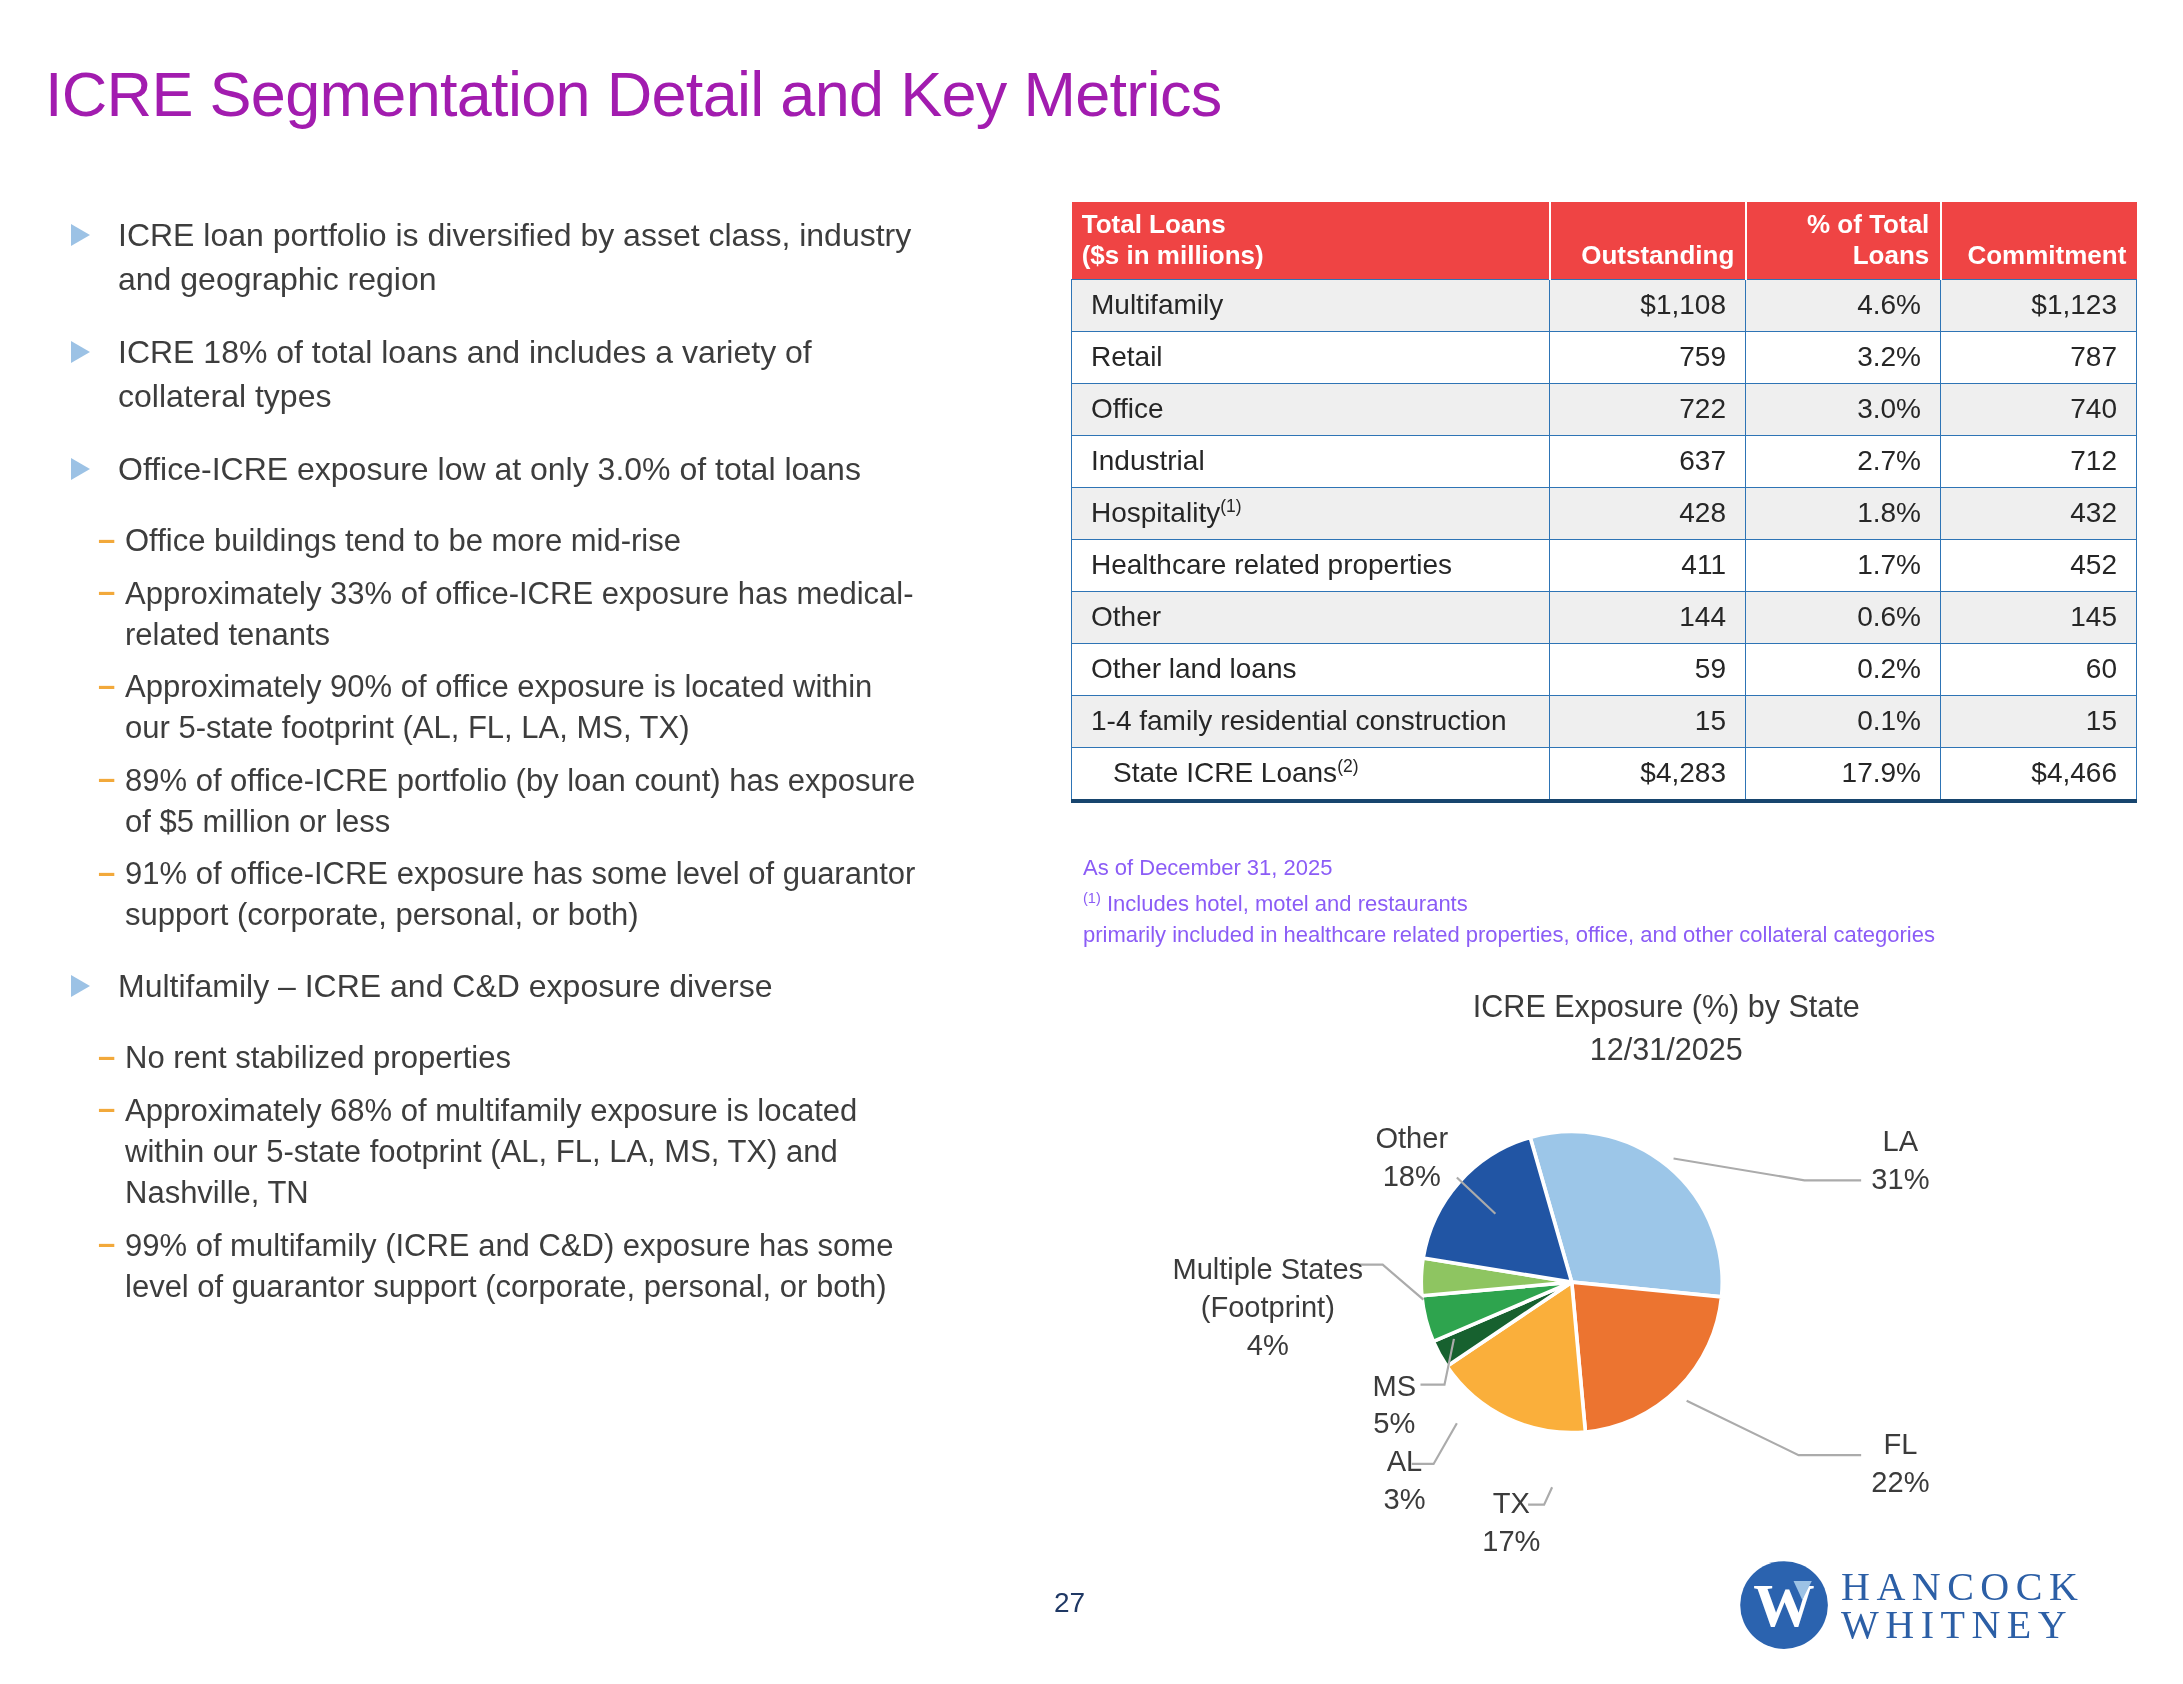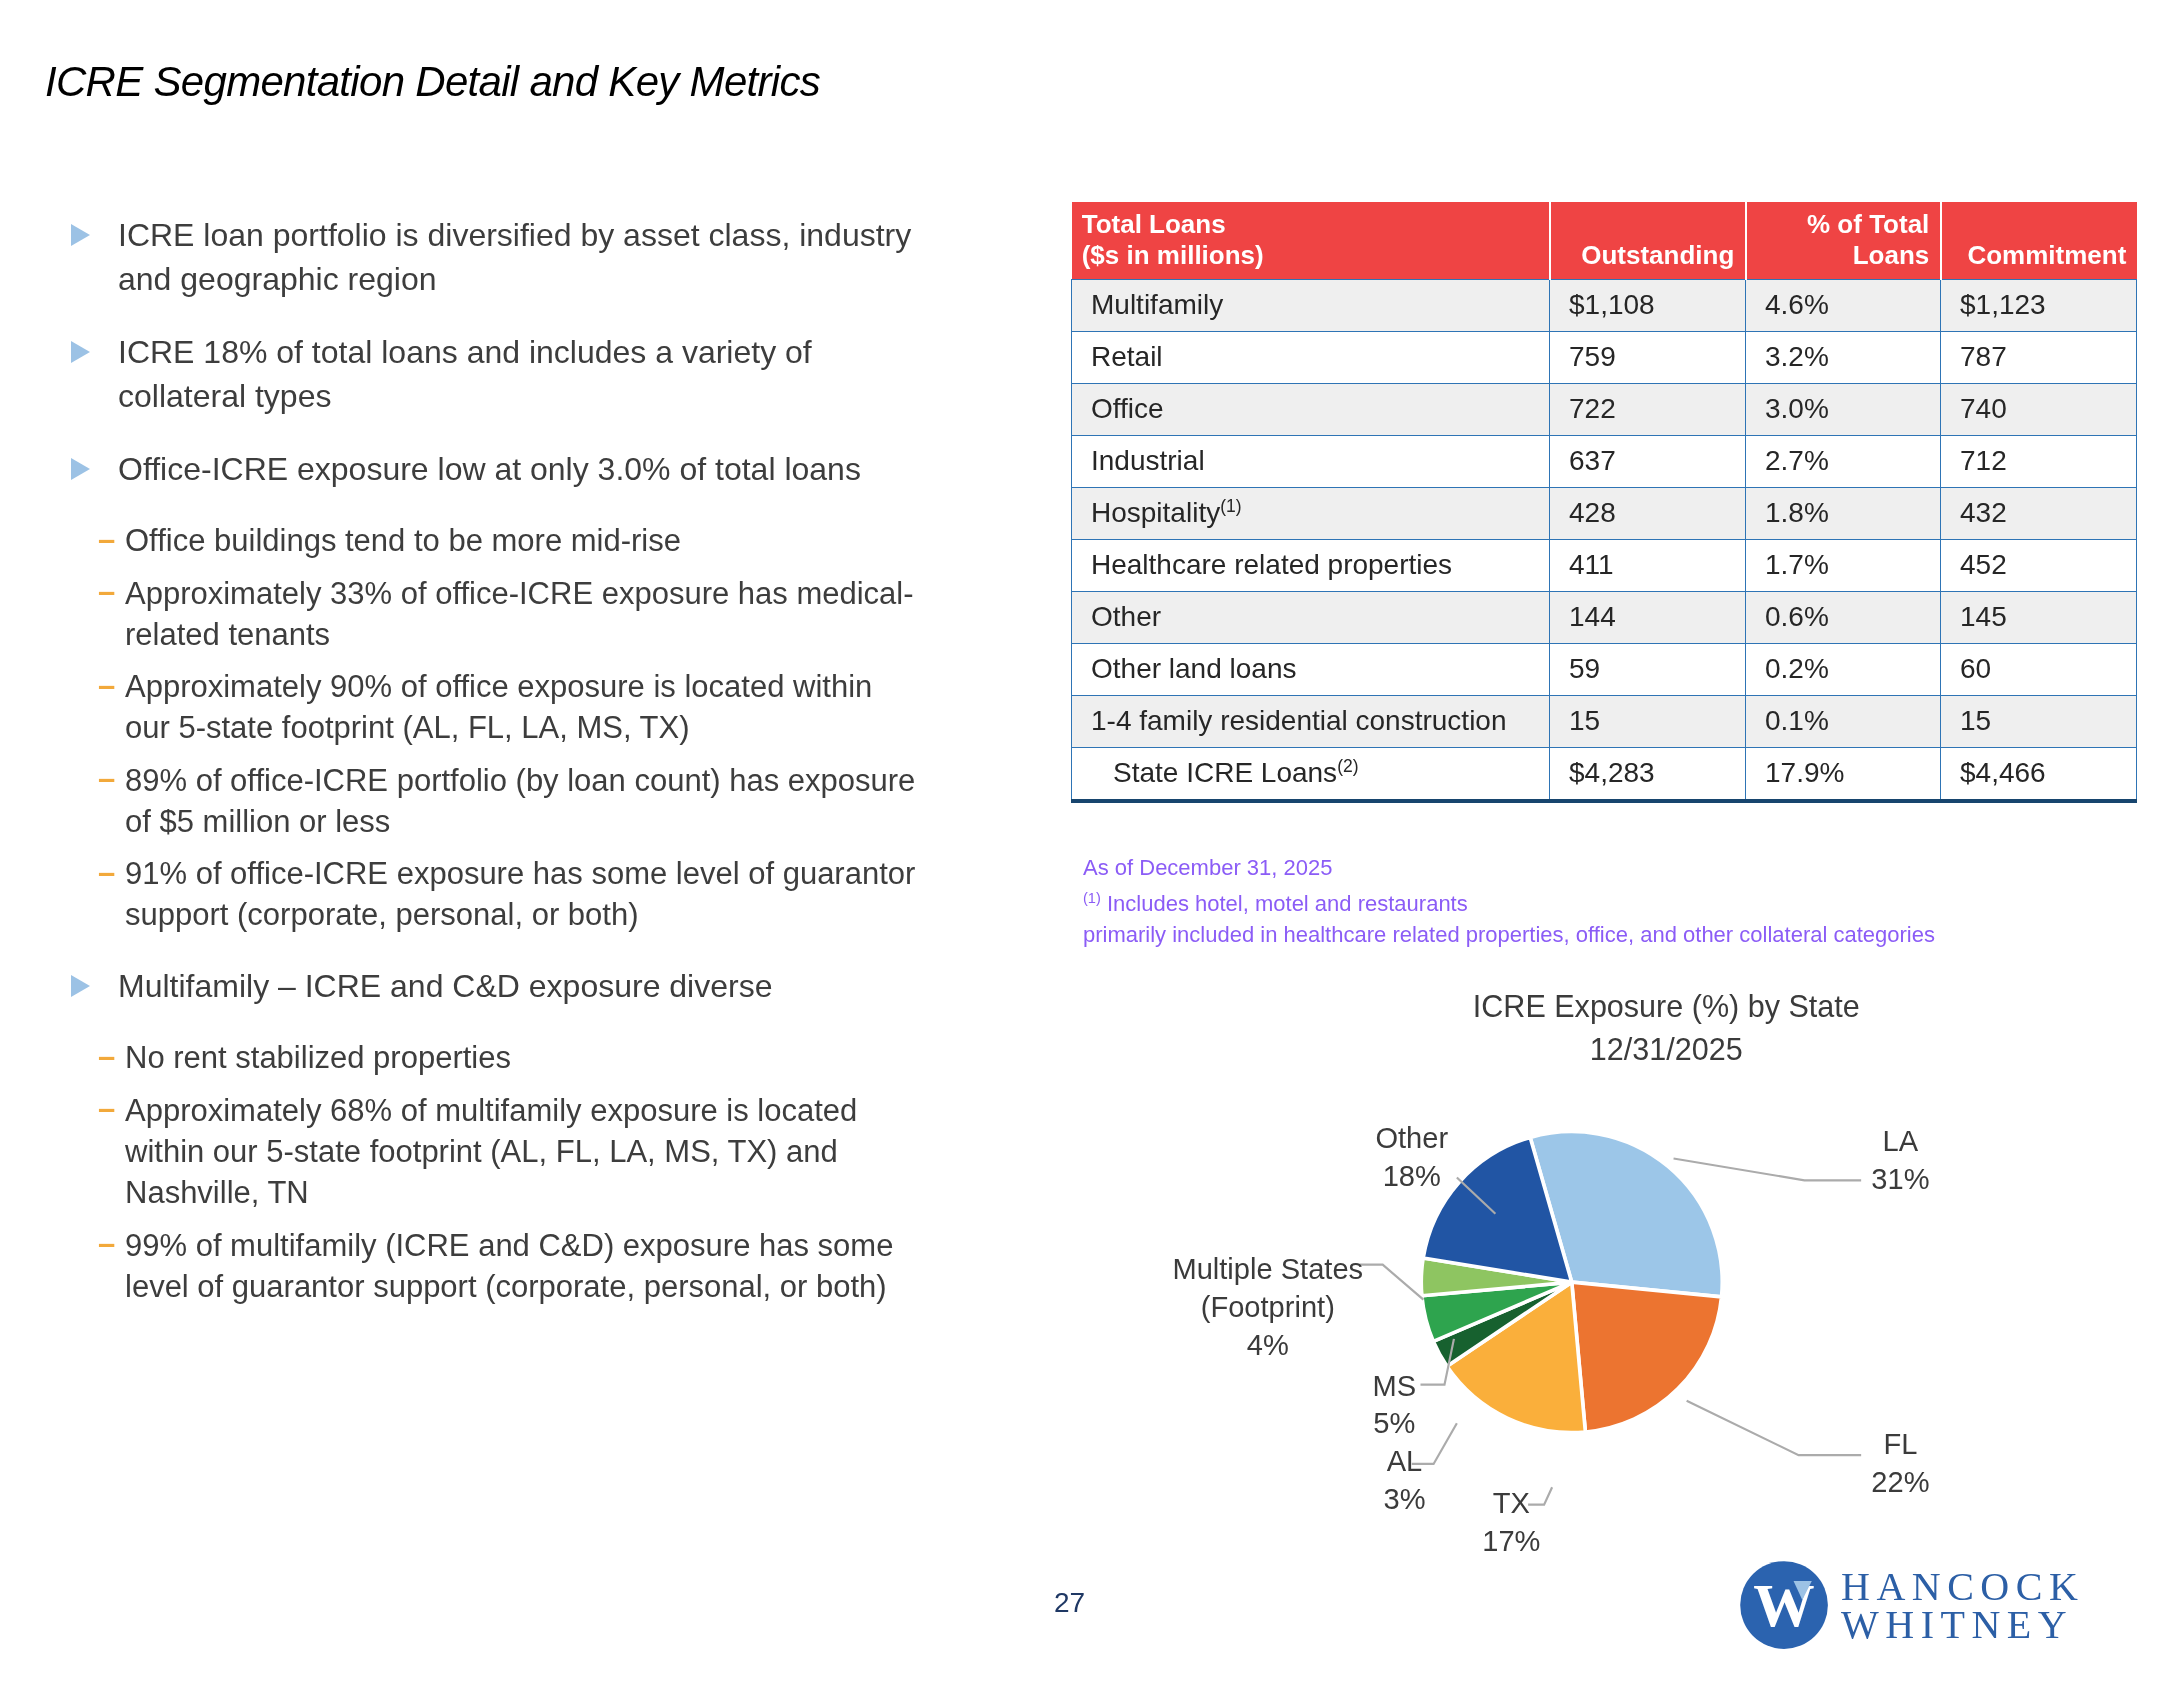--- a/index.html
+++ b/index.html
@@ -1,39 +1,39 @@
 <!DOCTYPE html>
 <html style="font-size:11.6px"><head>
 <meta charset="utf-8">
 <style>
   html,body{margin:0;padding:0;background:#fff;}
   #slide{position:relative;width:2183px;height:1685px;background:#fff;overflow:hidden;
          font-family:"Liberation Sans",sans-serif;color:#404040;}
   
-  #title{position:absolute;left:45px;top:58px;font-size:42px;color:#000000;letter-spacing:-0.7px;white-space:nowrap;font-style:italic;}
+  #title{position:absolute;left:45px;top:58px;font-size:63px;color:#a21caf;letter-spacing:-0.7px;white-space:nowrap;}
   
   #bullets{position:absolute;left:69px;top:213px;width:1012px;}
   .b-item{position:relative;}
   .b-item.l1{padding-left:49px;font-size:32px;line-height:44px;margin-bottom:29px;color:#3d3d3d;}
   .b-item.l2{padding-left:56px;font-size:31px;line-height:41px;margin-bottom:11.6px;color:#3d3d3d;}
   .b-item.section{margin-top:29px;}
   .tri{position:absolute;left:1.5px;top:11px;width:0;height:0;
        border-left:19.6px solid #9CC2E5;border-top:11.6px solid transparent;border-bottom:11.6px solid transparent;}
   .dash{position:absolute;left:29px;top:-1.5px;color:#F2A93B;font-weight:bold;font-size:31px;}
   
   #loan-table{position:absolute;left:1071px;top:202px;border-collapse:collapse;table-layout:fixed;width:1065px;}
   #loan-table th{background:#ef4444;color:#fff;font-weight:bold;font-size:26px;vertical-align:bottom;
                  padding:7.3px 10.2px;border-right:2.2px solid #fff;height:58px;}
   #loan-table th:last-child{border-right:none;}
   #loan-table th.c0{text-align:left;vertical-align:middle;}
   #loan-table th.num{text-align:right;}
   #loan-table td{font-size:28px;color:#262626;height:51px;padding:0 19px;
                  border:1.5px solid #2E74B5;}
   #loan-table td.lbl{text-align:left;}
-  #loan-table td.num{}
+  #loan-table td.num{text-align:right;}
   #loan-table tr.stripe td{background:#EFEFEF;}
   #loan-table tr.total td{background:#fff;border-bottom:4.4px solid #17456E;}
   #loan-table tr.total td.lbl{padding-left:41px;}
   #loan-table sup{font-size:17.5px;}
   
   #footnotes{position:absolute;left:1083px;top:852px;width:1055px;font-size:22px;line-height:31px;color:#8b5cf6;}
   #footnotes sup{font-size:14.6px;}
   
   #chart{position:absolute;left:1164px;top:968px;width:990px;height:589px;}
   

